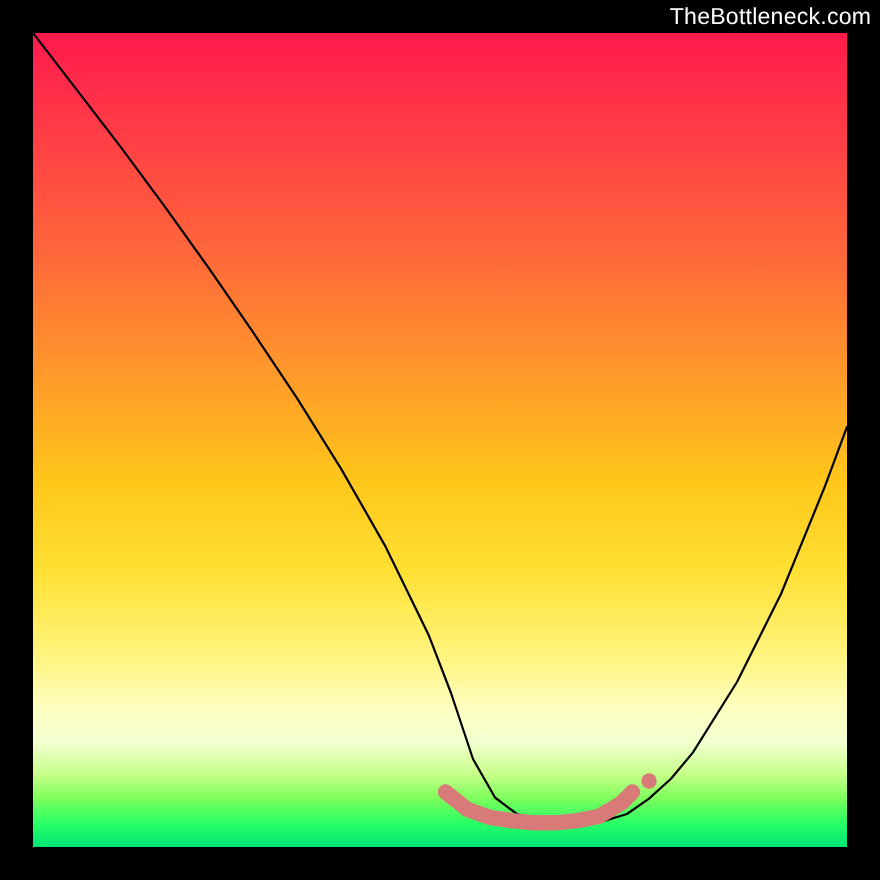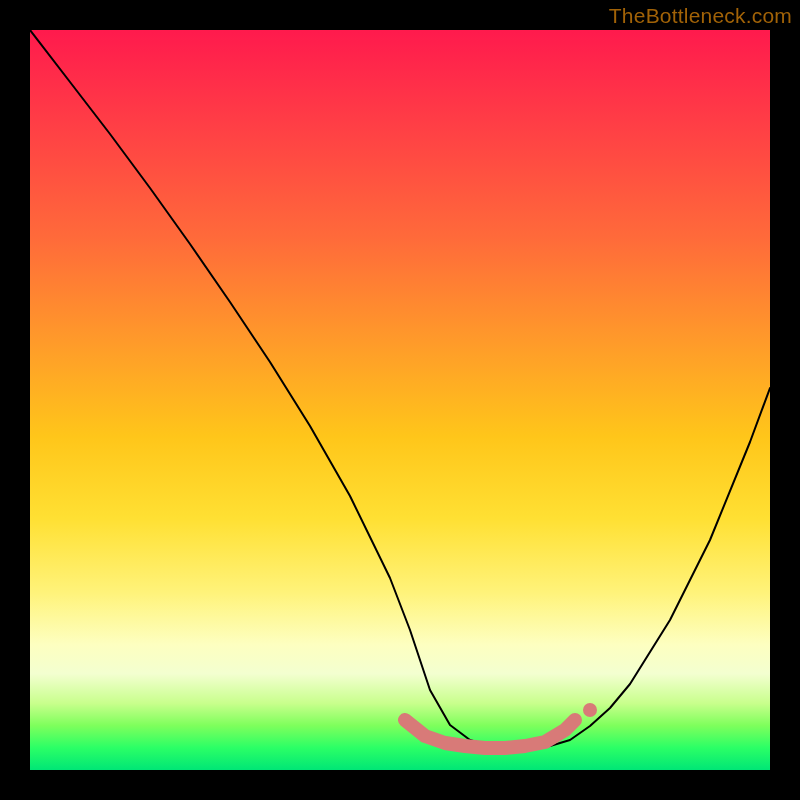--- a/index.html
+++ b/index.html
@@ -45,21 +45,21 @@
   }
   .plot svg {
     position: absolute;
     left: 0;
     top: 0;
   }
   .watermark {
     position: absolute;
     top: 4px;
     right: 8px;
-    color: #a16207;
+    color: #ffffff;
     font-size: 21px;
     letter-spacing: 0.2px;
     user-select: none;
   }
 </style>
 </head>
 <body>
 
 <div class="frame">
   <div class="watermark">TheBottleneck.com</div>

